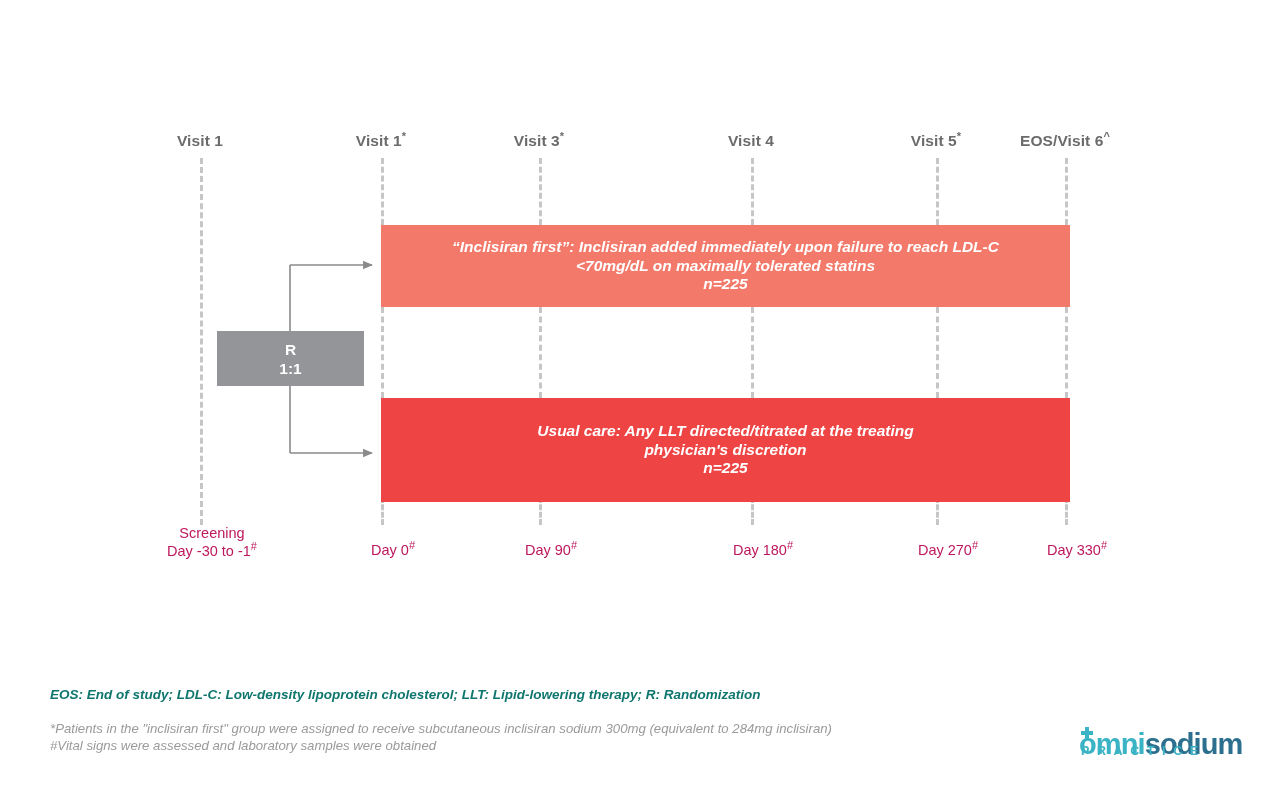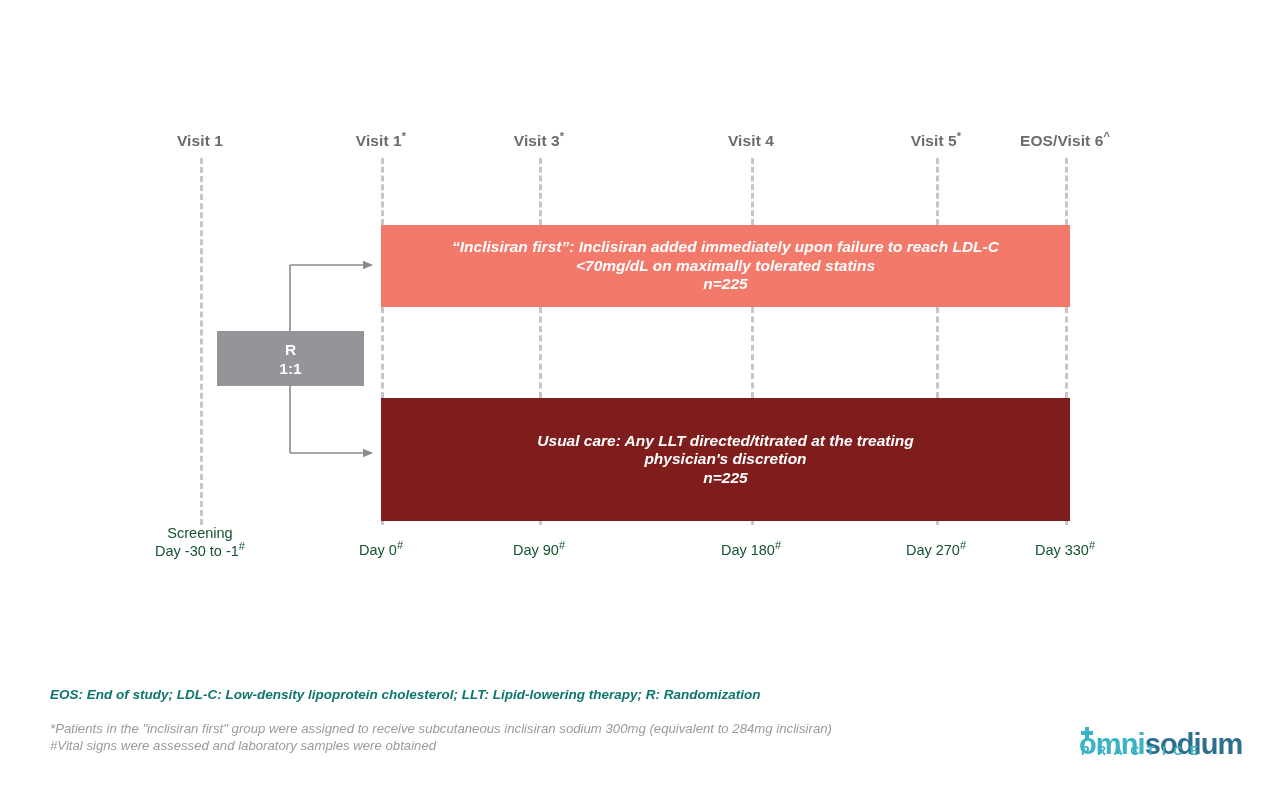--- a/index.html
+++ b/index.html
@@ -44,22 +44,23 @@
     line-height: 0;
   }
 
   
   .day-label {
     position: absolute;
     transform: translateX(-50%);
     white-space: nowrap;
     text-align: center;
     font-size: 14.5px;
-    color: #14532d;
+    color: #be185d;
     line-height: 18px;
+    margin-left: 12px;
   }
   .day-label sup {
     font-size: 11px;
     vertical-align: super;
     line-height: 0;
   }
   .day-label .screening-word { display: block; }
 
   
   .arm-box {
@@ -198,21 +199,21 @@
     </div>
 
   <div class="arm-box" id="arm-red" style="left: 381px; top: 225px; width: 689px; height: 82px; background: rgb(243, 121, 106);">
     <div class="arm-text">
       <span class="arm-line">“Inclisiran first”: Inclisiran added immediately upon failure to reach LDL-C</span>
       <span class="arm-line">&lt;70mg/dL on maximally tolerated statins</span>
       <span class="arm-line">n=225</span>
     </div>
   </div>
 
-  <div class="arm-box" id="arm-green" style="left: 381px; top: 398px; width: 689px; height: 123px; background: #7f1d1d;">
+  <div class="arm-box" id="arm-green" style="left: 381px; top: 398px; width: 689px; height: 104px; background: #ef4444;">
     <div class="arm-text">
       <span class="arm-line">Usual care: Any LLT directed/titrated at the treating</span>
       <span class="arm-line">physician's discretion</span>
       <span class="arm-line">n=225</span>
     </div>
   </div>
 
   <svg id="connectors" viewBox="0 0 1266 812">
     <defs>
       <marker id="arrowhead" markerWidth="7" markerHeight="7" refX="5.6" refY="3.1" orient="auto" markerUnits="strokeWidth">

